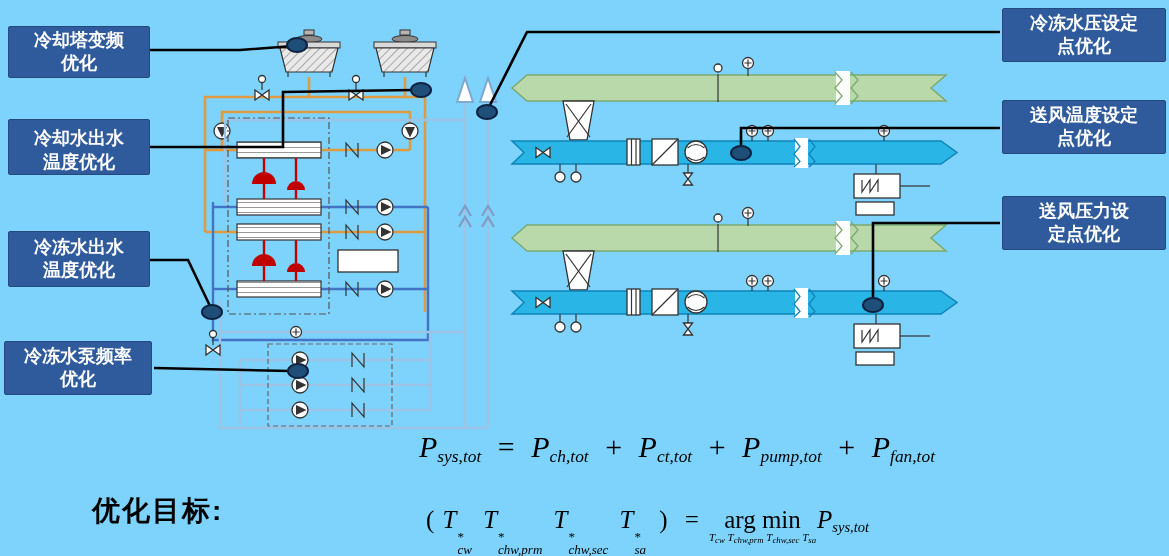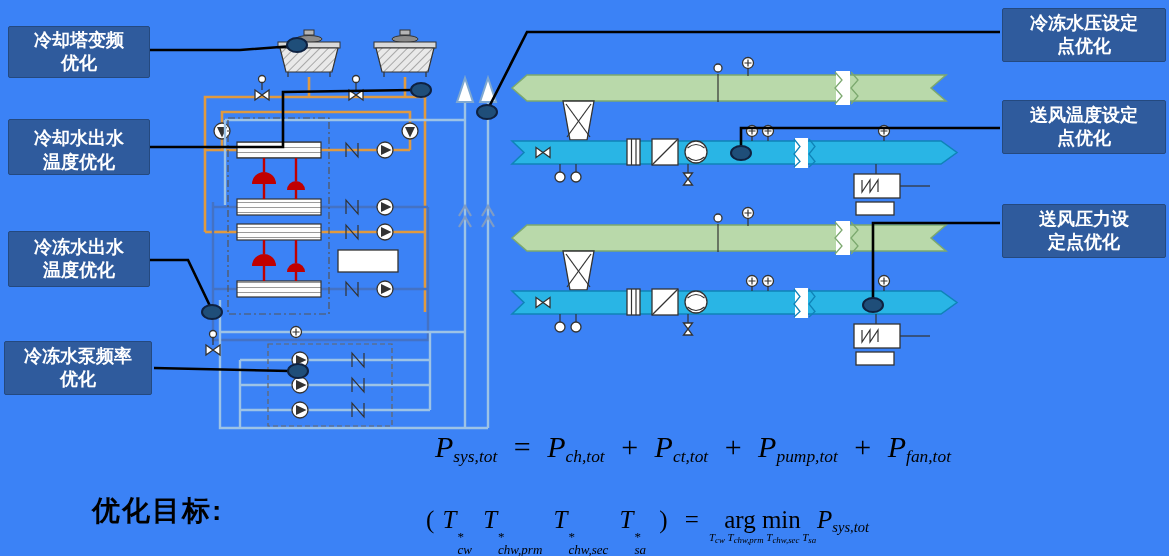--- a/index.html
+++ b/index.html
@@ -1,16 +1,16 @@
 <!DOCTYPE html>
 <html style="--label-box: #2F5B9D; --label-text: #FFFFFF; --marker-fill: #1F4E79; --marker-stroke: #0E2140; --callout-line: #000000; --condenser-loop: #E09A40; --chilled-primary: #4472C4; --chilled-secondary: #9DC3E6; --supply-duct: #29B5E5; --supply-duct-edge: #0F84B8; --return-duct: #B9D9AA; --return-duct-edge: #7CA96F; --chiller-red: #C00000;"><head>
 <meta charset="utf-8">
 <style>
   html,body{margin:0;padding:0;background:#fff;}
-  .stage{position:relative;width:1169px;height:556px;background:#3b82f6;overflow:hidden;
+  .stage{position:relative;width:1169px;height:556px;background:#7dd3fc;overflow:hidden;
          font-family:"Liberation Sans","DejaVu Sans",sans-serif;}
   .diagram{position:absolute;left:0;top:0;width:1169px;height:556px;}
 
   
   .sym{fill:#fff;stroke:#333;stroke-width:1.3px;}
   .dk{fill:none;stroke:#333;stroke-width:1.2px;}
 
   
   .pipe-orange{stroke:var(--condenser-loop,#E09A40);stroke-width:2.6px;fill:none;}
   .pipe-blue{stroke:var(--chilled-primary,#4472C4);stroke-width:2.4px;fill:none;}
@@ -37,21 +37,21 @@
              font-weight:bold;font-size:18px;line-height:1.3;display:flex;flex-direction:column;
              justify-content:center;align-items:center;text-align:center;border-radius:2px;
              border:1px solid #24497F;box-sizing:border-box;}
   .lb-line{display:block;}
 
   
   .objective{position:absolute;left:92px;top:492px;font-size:28px;font-weight:bold;color:#000;
              letter-spacing:2px;}
   .formula{position:absolute;font-family:"Liberation Serif","DejaVu Serif",serif;color:#000;
            white-space:nowrap;line-height:1.15;}
-  .formula1{left:435px;top:430px;font-size:30px;font-family:Liberation Serif, serif;}
+  .formula1{left:419px;top:430px;font-size:30px;font-family:Liberation Serif, serif;}
   .formula2{left:424px;top:490px;font-size:25px;}
   .mv{font-style:italic;}
   .formula sub{font-style:italic;font-size:0.58em;vertical-align:-0.3em;line-height:1;}
   .mop{margin:0 9px;font-style:normal;}
   .paren{margin:0 2px;}
   .stack{display:inline-flex;flex-direction:column;vertical-align:-0.5em;line-height:1;margin:0 2px 0 1px;}
   .sS{font-size:0.52em;font-style:normal;line-height:1.05;}
   .sB{font-size:0.52em;font-style:italic;line-height:1.05;}
   .tvar{margin-right:3px;}
   .argmin-block{display:inline-block;position:relative;margin:16px 10px;}
@@ -302,21 +302,21 @@
   </div>
 
   <div class="label-box" style="left:1002px;top:8px;width:164px;height:54px;">
     <span class="lb-line">冷冻水压设定</span>
     <span class="lb-line">点优化</span>
   </div>
   <div class="label-box" style="left:1002px;top:100px;width:164px;height:54px;">
     <span class="lb-line">送风温度设定</span>
     <span class="lb-line">点优化</span>
   </div>
-  <div class="label-box" style="left:1002px;top:204px;width:164px;height:54px;">
+  <div class="label-box" style="left:1002px;top:196px;width:164px;height:54px;">
     <span class="lb-line">送风压力设</span>
     <span class="lb-line">定点优化</span>
   </div>
 
   <div class="objective">优化目标:</div>
 
   <div class="formula formula1">
     <span class="mterm"><i class="mv">P</i><sub>sys,tot</sub></span>
     <span class="mop">=</span>
     <span class="mterm"><i class="mv">P</i><sub>ch,tot</sub></span>

